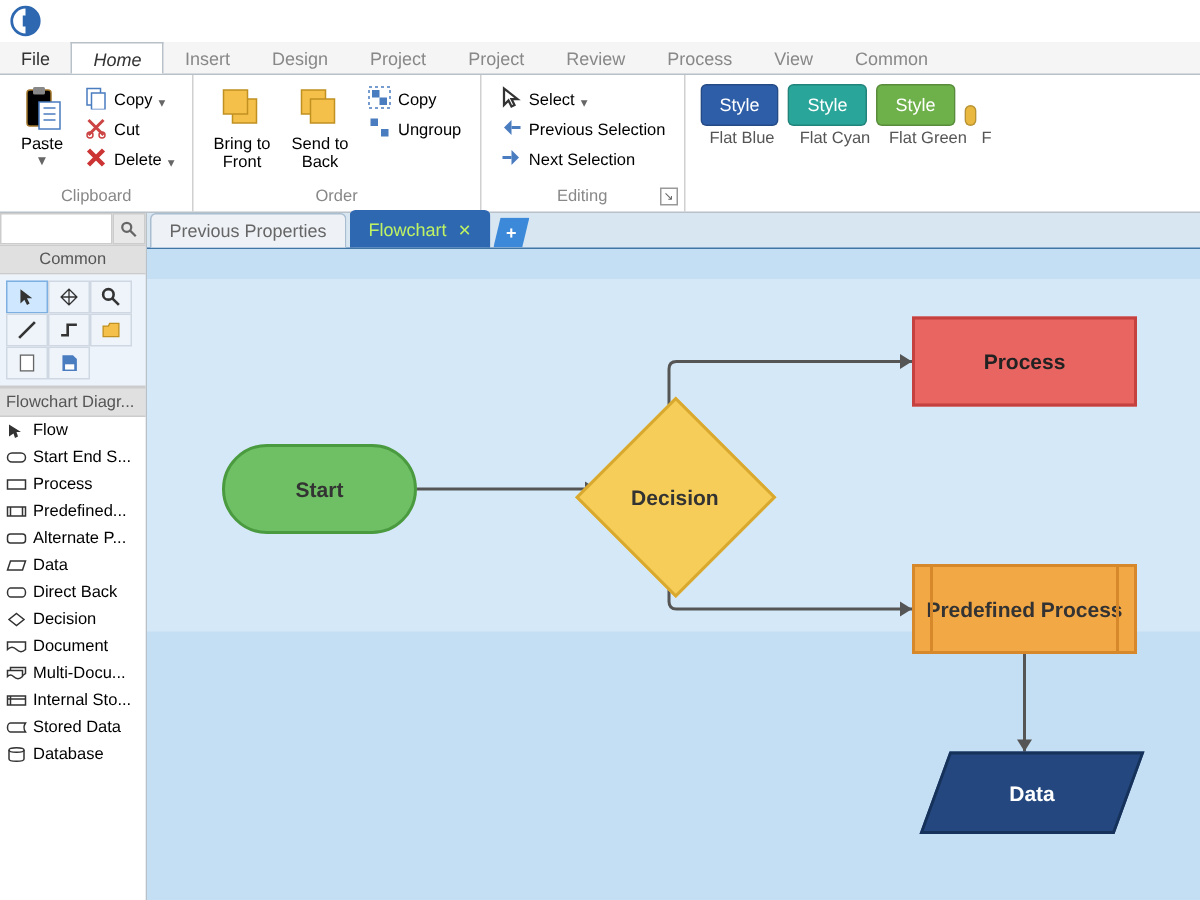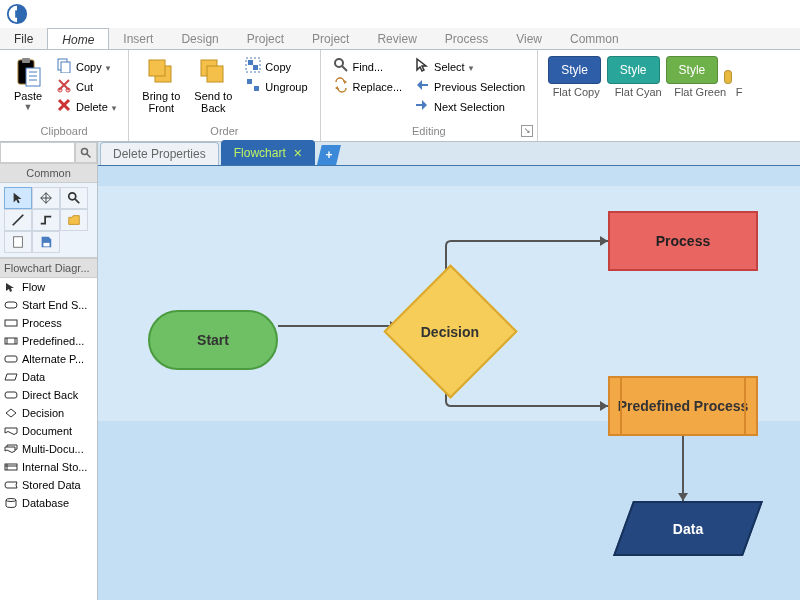--- a/index.html
+++ b/index.html
@@ -188,37 +188,20 @@
       </div>
     </div>
     <div class="ribbon-group-label">Order</div>
   </div>
 
   <div class="ribbon-group">
     <div class="ribbon-group-content">
       <div class="small-btns">
         <div class="small-btn">
           <span class="mini-icon"><svg viewBox="0 0 16 16">
-                <circle cx="6" cy="6" r="4" fill="none" stroke="#555" stroke-width="2"></circle>
-                <line x1="9" y1="9" x2="14" y2="14" stroke="#555" stroke-width="2"></line>
-              </svg></span>
-          <span>Find...</span>
-        </div>
-        <div class="small-btn">
-          <span class="mini-icon"><svg viewBox="0 0 16 16">
-                <path d="M3 5 a4 4 0 0 1 8 0 M13 11 a4 4 0 0 1 -8 0" fill="none" stroke="#c08030" stroke-width="1.5"></path>
-                <polygon points="11,3 11,7 14,5" fill="#c08030"></polygon>
-                <polygon points="5,13 5,9 2,11" fill="#c08030"></polygon>
-              </svg></span>
-          <span>Replace...</span>
-        </div>
-      </div>
-      <div class="small-btns">
-        <div class="small-btn">
-          <span class="mini-icon"><svg viewBox="0 0 16 16">
                 <polygon points="3,2 3,13 6,10 8,14 10,13 8,9 12,9" fill="none" stroke="#333" stroke-width="1.5"></polygon>
               </svg></span>
           <span>Select</span>
           <span class="dd-arrow">▾</span>
         </div>
         <div class="small-btn">
           <span class="mini-icon"><svg viewBox="0 0 16 16">
                 <polygon points="8,3 3,8 8,13" fill="#4a7cc0"></polygon>
                 <line x1="8" y1="8" x2="14" y2="8" stroke="#4a7cc0" stroke-width="2"></line>
               </svg></span>
@@ -238,21 +221,21 @@
 
   <div class="ribbon-group" style="flex:1;border-right:none">
     <div style="display:flex;flex-direction:column">
       <div class="style-btns">
         <div class="style-btn" style="background:#2e5ea8">Style</div>
         <div class="style-btn" style="background:#2aa59a">Style</div>
         <div class="style-btn" style="background:#6eb04a">Style</div>
         <div class="style-btn" style="background:#e8b840;width:8px;padding:6px 2px"></div>
       </div>
       <div class="style-labels">
-        <span>Flat Copy</span>
+        <span>Flat Blue</span>
         <span>Flat Cyan</span>
         <span>Flat Green</span>
         <span style="width:10px">F</span>
       </div>
     </div>
   </div>
 </div>
 
 <div class="workspace">
 
@@ -396,21 +379,21 @@
               <path d="M2 3 L2 9 A5 1.5 0 0 0 12 9 L12 3" fill="none" stroke="#333"></path>
             </svg></span>
           <span>Database</span>
         </div>
     </div>
   </div>
 
   <div style="flex:1;display:flex;flex-direction:column">
     <div class="doc-tabs">
       <div class="doc-tab">
-          <span>Delete Properties</span>
+          <span>Previous Properties</span>
         </div>
       <div class="doc-tab active">
           <span>Flowchart</span>
           <span class="tab-close">×</span>
         </div>
       <div class="tab-add">+</div>
     </div>
     <div class="canvas">
       <div class="canvas-inner">
         <div class="light-band"></div>
@@ -419,21 +402,21 @@
           <path d="M 180 160 L 300 160"></path>
           <polygon points="300,160 292,155 292,165"></polygon>
           <path d="M 348 115 L 348 80 Q 348 75 353 75 L 510 75"></path>
           <polygon points="510,75 502,70 502,80"></polygon>
           <path d="M 348 205 L 348 235 Q 348 240 353 240 L 510 240"></path>
           <polygon points="510,240 502,235 502,245"></polygon>
           <path d="M 585 270 L 585 335"></path>
           <polygon points="585,335 580,327 590,327"></polygon>
         </svg>
 
-        <div class="node start-node" style="left:50px;top:144px">
+        <div class="node start-node" style="left:50px;top:130px">
             <span>Start</span>
           </div>
         <div class="node decision-node" style="left:305px;top:118px">
             <span>Decision</span>
           </div>
         <div class="node process-node" style="left:510px;top:45px">
             <span>Process</span>
           </div>
         <div class="node predef-node" style="left:510px;top:210px">
             <span>Predefined Process</span>

